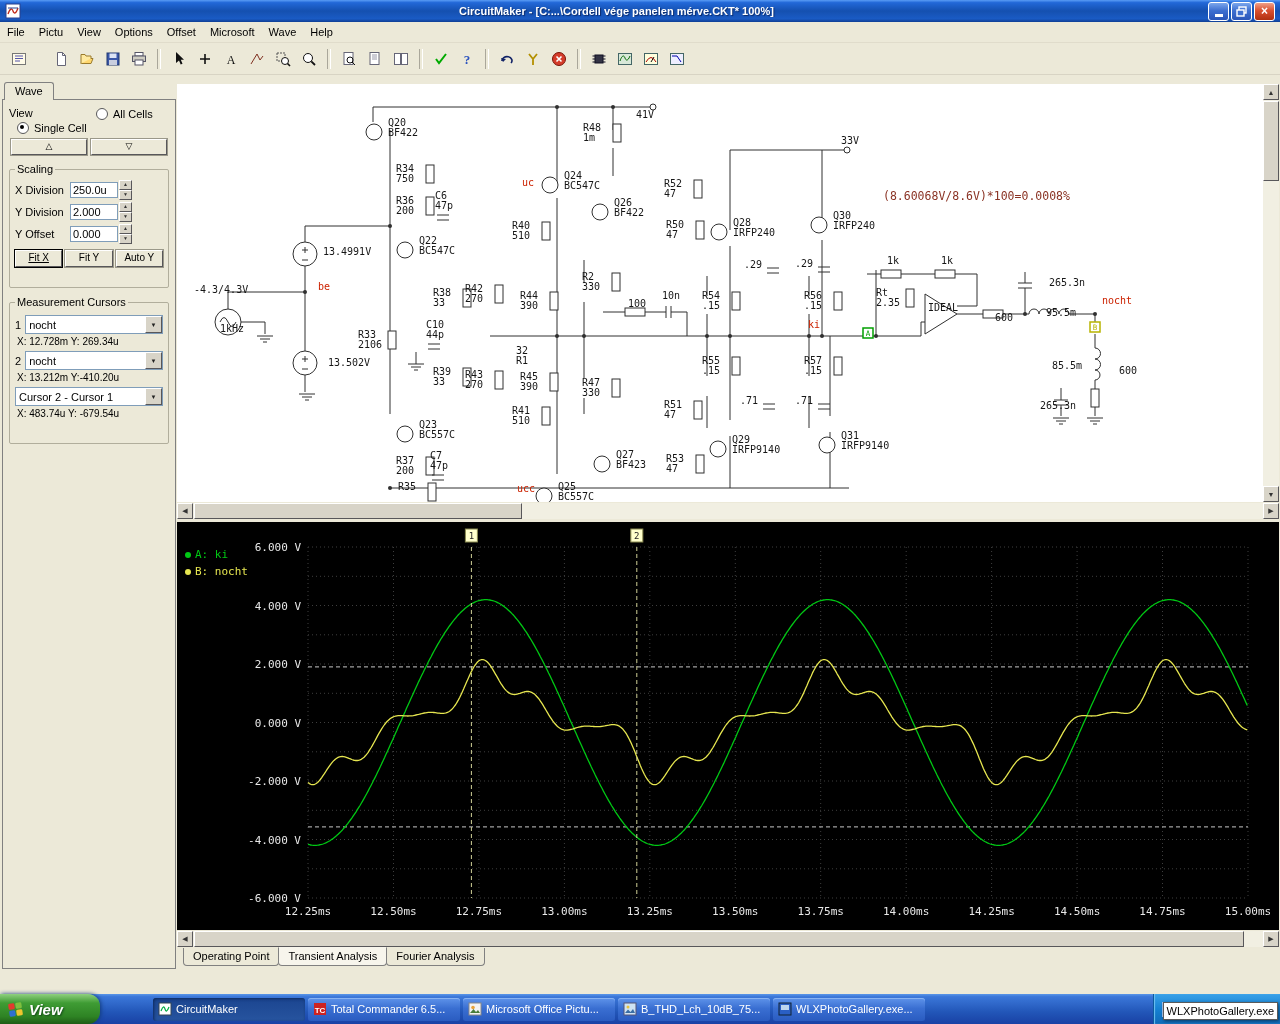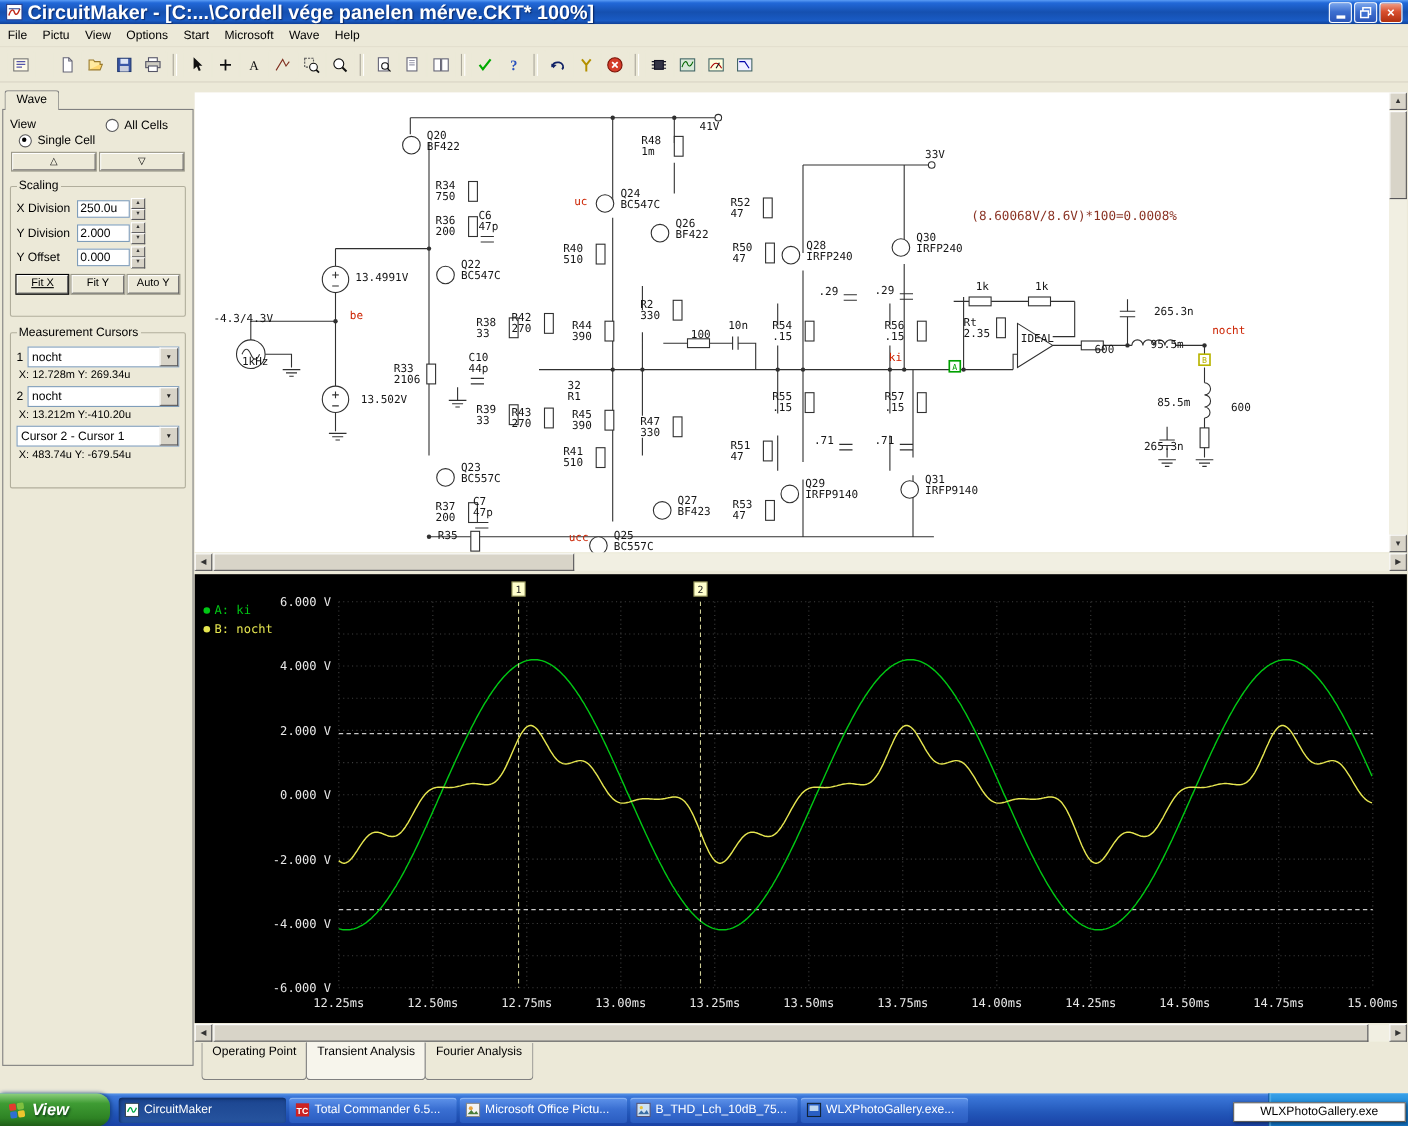--- a/index.html
+++ b/index.html
@@ -4,22 +4,22 @@
 <style>
   html,body{margin:0;padding:0;width:1280px;height:1024px;overflow:hidden;
     font-family:"Liberation Sans",sans-serif;background:#ECE9D8;}
   #root{position:relative;width:1280px;height:1024px;background:#ECE9D8;}
 
   
   .titlebar{position:absolute;left:0;top:0;width:1280px;height:22px;
     background:linear-gradient(180deg,#5a9cf5 0%,#2268d8 12%,#1550b0 50%,#1a5bc4 85%,#0f3f95 100%);
     display:flex;align-items:center;color:#fff;padding:0 3px;box-sizing:border-box;}
   .titlebar .app-ic{width:16px;height:16px;margin:0 4px 0 2px;flex:none;}
-  .title-text{font-size:18px;font-weight:bold;text-shadow:1px 1px 1px #0a2a6a;white-space:nowrap;
-    overflow:hidden;flex:1;}
+  .title-text{font-size:11px;font-weight:bold;text-shadow:1px 1px 1px #0a2a6a;white-space:nowrap;
+    overflow:hidden;flex:1;text-align:center;}
   .win-btns{display:flex;gap:2px;margin-right:2px;}
   .wbtn{width:21px;height:19px;border-radius:3px;border:1px solid #fff;
     background:linear-gradient(180deg,#7ba6ec,#3d6fd0 45%,#2a55b8);display:flex;align-items:center;
     justify-content:center;color:#fff;font-size:12px;font-weight:bold;box-sizing:border-box;}
   .wbtn.close{background:linear-gradient(180deg,#f0a089,#d9502f 45%,#b03010);}
   .wbtn .minbar{display:block;width:8px;height:3px;background:#fff;margin-top:8px;}
 
   
   .menubar{position:absolute;left:0;top:22px;width:1280px;height:20px;background:#ECE9D8;
     display:flex;align-items:center;font-size:11px;border-bottom:1px solid #e0dccb;}
@@ -91,45 +91,45 @@
   .legend div{margin-bottom:4px;}
   .legend .dot{display:inline-block;width:6px;height:6px;border-radius:50%;margin-right:4px;}
   .tick{font-family:"DejaVu Sans Mono",monospace;font-size:11px;fill:#e8e8e8;}
   .grid{stroke:#3e3e3e;stroke-width:1;stroke-dasharray:1 3;fill:none;}
   .curs{stroke:#cfcf96;stroke-width:1;stroke-dasharray:4 3;fill:none;}
   .hcurs{stroke:#c8c8c8;stroke-width:1;stroke-dasharray:4 3;fill:none;}
 
   
   .tabstrip{position:absolute;left:177px;top:948px;width:1102px;height:22px;display:flex;
     align-items:flex-start;padding-left:6px;font-size:11px;}
-  .atab{padding:2px 9px 19px;border:1px solid #808080;border-top:none;background:#ECE9D8;
+  .atab{padding:2px 9px 3px;border:1px solid #808080;border-top:none;background:#ECE9D8;
     border-radius:0 0 4px 4px;margin-right:-1px;position:relative;}
   .atab.active{background:#F7F5EC;z-index:2;border-top:1px solid #F7F5EC;margin-top:-1px;}
 
   
   .taskbar{position:absolute;left:0;top:994px;width:1280px;height:30px;
     background:linear-gradient(180deg,#5a96e8 0%,#3b77d9 9%,#2256b8 60%,#1941a5 100%);
     display:flex;align-items:stretch;}
   .start-btn{width:94px;display:flex;align-items:center;gap:4px;padding-left:6px;color:#fff;
     font-size:15px;font-weight:bold;font-style:italic;text-shadow:1px 1px 2px #14481a;
     background:linear-gradient(180deg,#8fd07f 0%,#3f9c34 30%,#2e8324 75%,#1f5c16 100%);
     border-radius:0 12px 12px 0;box-shadow:1px 0 4px #123a7a;flex:none;}
   .taskitems{display:flex;align-items:center;gap:3px;padding-left:8px;flex:1;min-width:0;}
   .taskbtn{width:152px;height:23px;border-radius:3px;display:flex;align-items:center;gap:4px;
     padding:0 5px;color:#fff;font-size:11px;white-space:nowrap;overflow:hidden;
     background:linear-gradient(180deg,#5e93ea,#3a6fd2 45%,#2a5cc0);box-shadow:inset 0 1px 0 #88b2f2;
     flex:none;box-sizing:border-box;}
-  .taskbtn.active{background:linear-gradient(180deg,#1b4590,#27549f);box-shadow:inset 1px 1px 3px #0d2a5e;}
+  .taskbtn.active{background:linear-gradient(180deg,#1b4590,#27549f);box-shadow:inset 1px 1px 3px #0d2a5e;margin-left:45px;}
   .taskbtn svg{flex:none;}
   .tray{width:118px;flex:none;display:flex;align-items:center;gap:5px;padding-left:8px;
     background:linear-gradient(180deg,#39a1e8 0%,#1581d3 50%,#0f6ab8 100%);
     border-left:1px solid #0c5a9e;box-shadow:inset 1px 0 1px #6fc1f2;color:#fff;font-size:11px;}
   .lang-box{background:#3C6CC8;border:1px solid #a8c4ee;padding:1px 4px;font-size:10px;}
   .tooltip{position:absolute;right:2px;top:1002px;background:#fff;border:1px solid #5a5a5a;
-    font-size:11px;padding:2px 24px;box-shadow:1px 1px 3px rgba(0,0,0,.5);z-index:50;}
+    font-size:11px;padding:2px 3px;box-shadow:1px 1px 3px rgba(0,0,0,.5);z-index:50;}
 </style>
 </head>
 <body>
 
 <div id="root">
 
   <div class="titlebar">
     <span class="app-ic">
       <svg width="16" height="16">
           <rect x="1" y="1" width="14" height="14" fill="#fff" stroke="#28418e"></rect>
@@ -150,21 +150,21 @@
         </span>
       <span class="wbtn close">×</span>
     </span>
   </div>
 
   <div class="menubar">
       <span class="menu-item">File</span>
       <span class="menu-item">Pictu</span>
       <span class="menu-item">View</span>
       <span class="menu-item">Options</span>
-      <span class="menu-item">Start</span>
+      <span class="menu-item">Offset</span>
       <span class="menu-item">Microsoft</span>
       <span class="menu-item">Wave</span>
       <span class="menu-item">Help</span>
     </div>
 
   <div class="toolbar">
       <span class="tbtn">
         <svg width="16" height="16" viewBox="0 0 16 16">
           <rect x="1.5" y="2.5" width="13" height="11" fill="#fffbe8" stroke="#777"></rect>
           <path d="M4 5h8M4 7.5h8M4 10h5" stroke="#55a" fill="none"></path>

